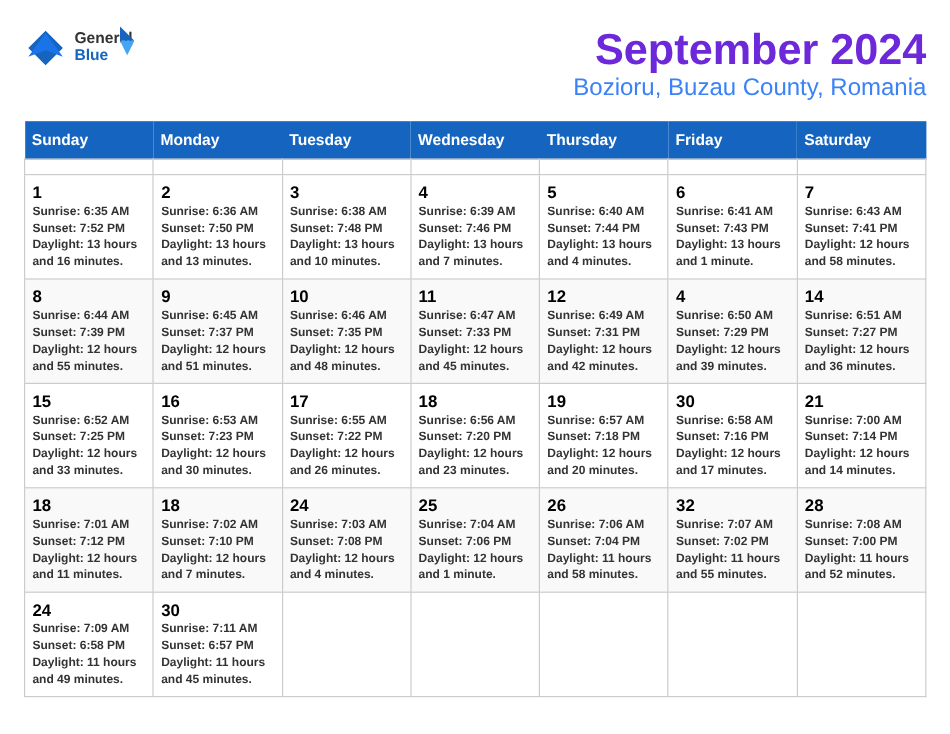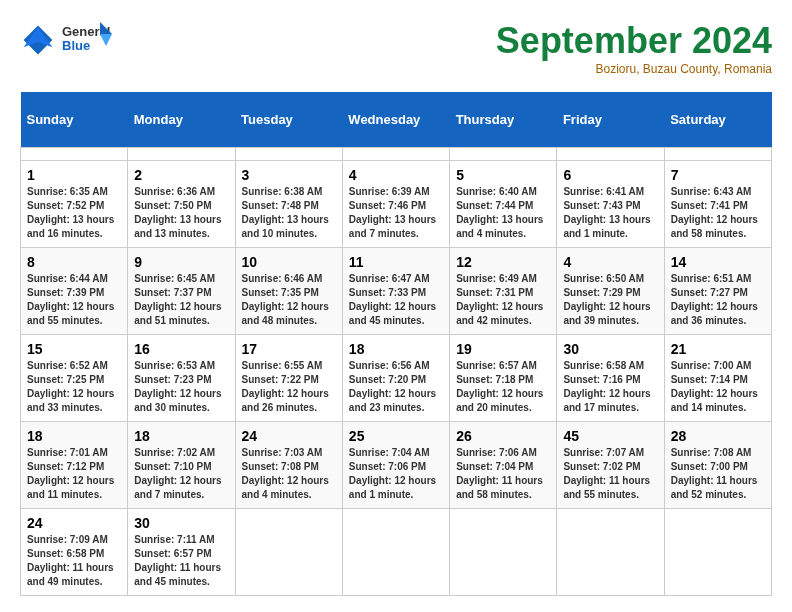--- a/index.html
+++ b/index.html
@@ -24,35 +24,36 @@
     .logo-icon {
       width: 36px;
       height: 36px;
     }
     .title-block {
       text-align: right;
     }
     .month-title {
       font-size: 36px;
       font-weight: bold;
-      color: #15803d;
+      color: #6d28d9;
     }
     .subtitle {
-      font-size: 12px;
-      color: #a16207;
+      font-size: 20px;
+      color: #3b82f6;
+      text-align: center;
     }
     table {
       width: 100%;
       border-collapse: collapse;
       font-size: 11px;
     }
     thead th {
       background: #1565c0;
       color: #fff;
-      padding: 20px 6px;
+      padding: 8px 6px;
       text-align: left;
       font-size: 13px;
       font-weight: bold;
     }
     tbody td {
       border: 1px solid #ccc;
       padding: 6px 6px;
       vertical-align: top;
       background: #fff;
       min-height: 80px;
@@ -230,21 +231,21 @@
         </td>
         <td>
           <span class="day-num">25</span>
           <div class="day-info">Sunrise: 7:04 AM<br>Sunset: 7:06 PM<br>Daylight: 12 hours and 1 minute.</div>
         </td>
         <td>
           <span class="day-num">26</span>
           <div class="day-info">Sunrise: 7:06 AM<br>Sunset: 7:04 PM<br>Daylight: 11 hours and 58 minutes.</div>
         </td>
         <td>
-          <span class="day-num">45</span>
+          <span class="day-num">32</span>
           <div class="day-info">Sunrise: 7:07 AM<br>Sunset: 7:02 PM<br>Daylight: 11 hours and 55 minutes.</div>
         </td>
         <td>
           <span class="day-num">28</span>
           <div class="day-info">Sunrise: 7:08 AM<br>Sunset: 7:00 PM<br>Daylight: 11 hours and 52 minutes.</div>
         </td>
       </tr>
       <tr>
         <td>
           <span class="day-num">24</span>

